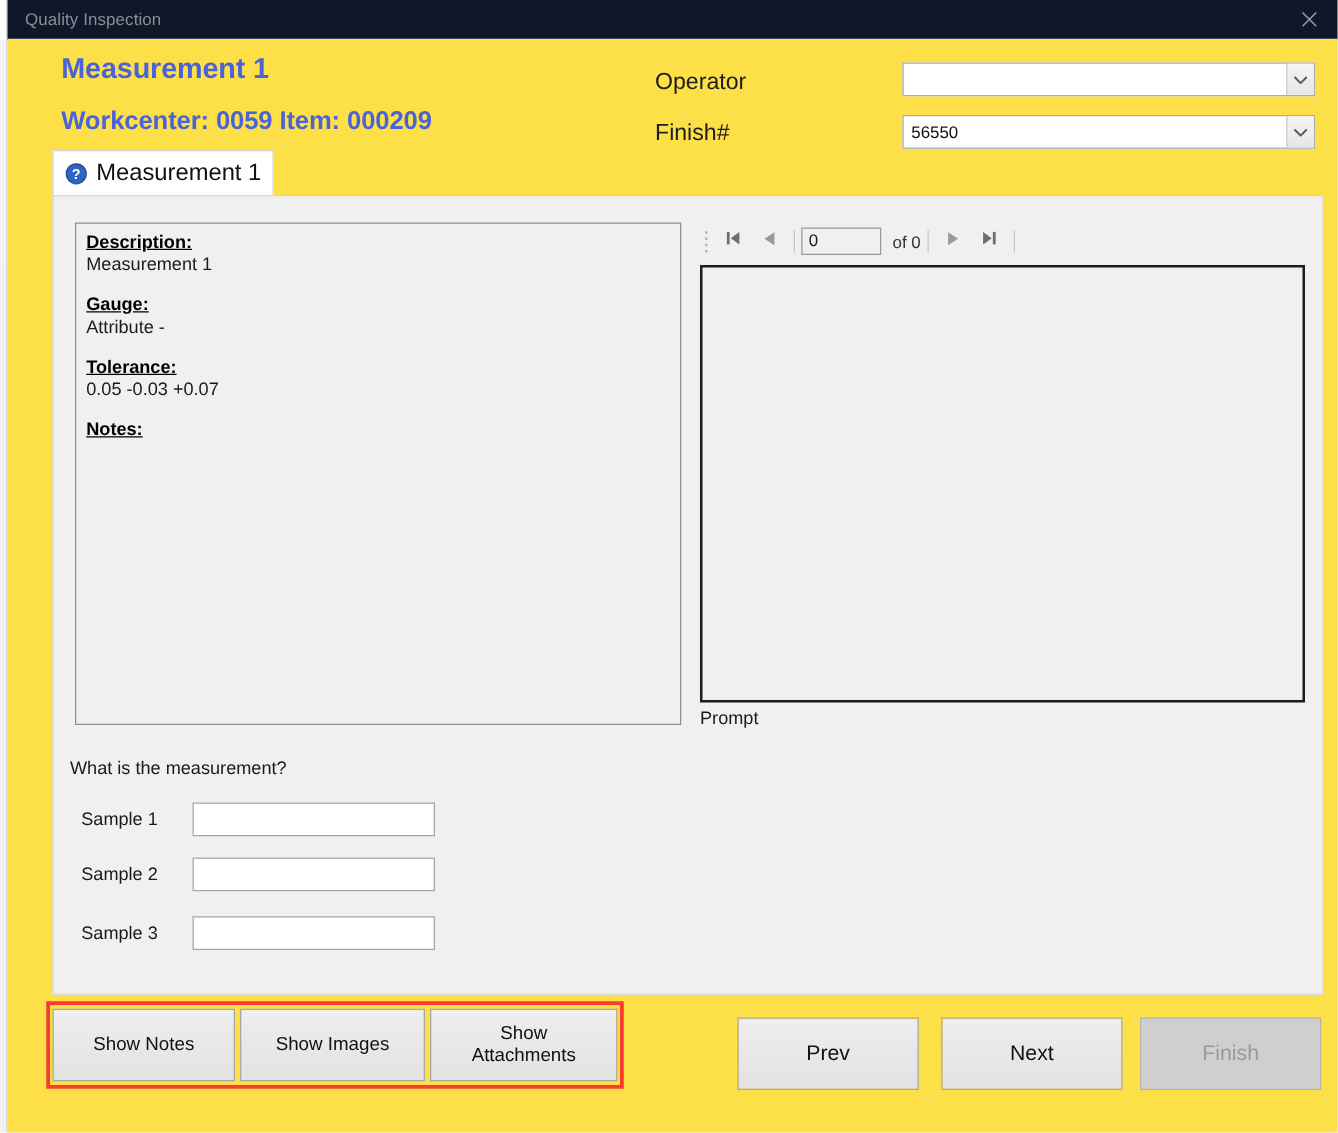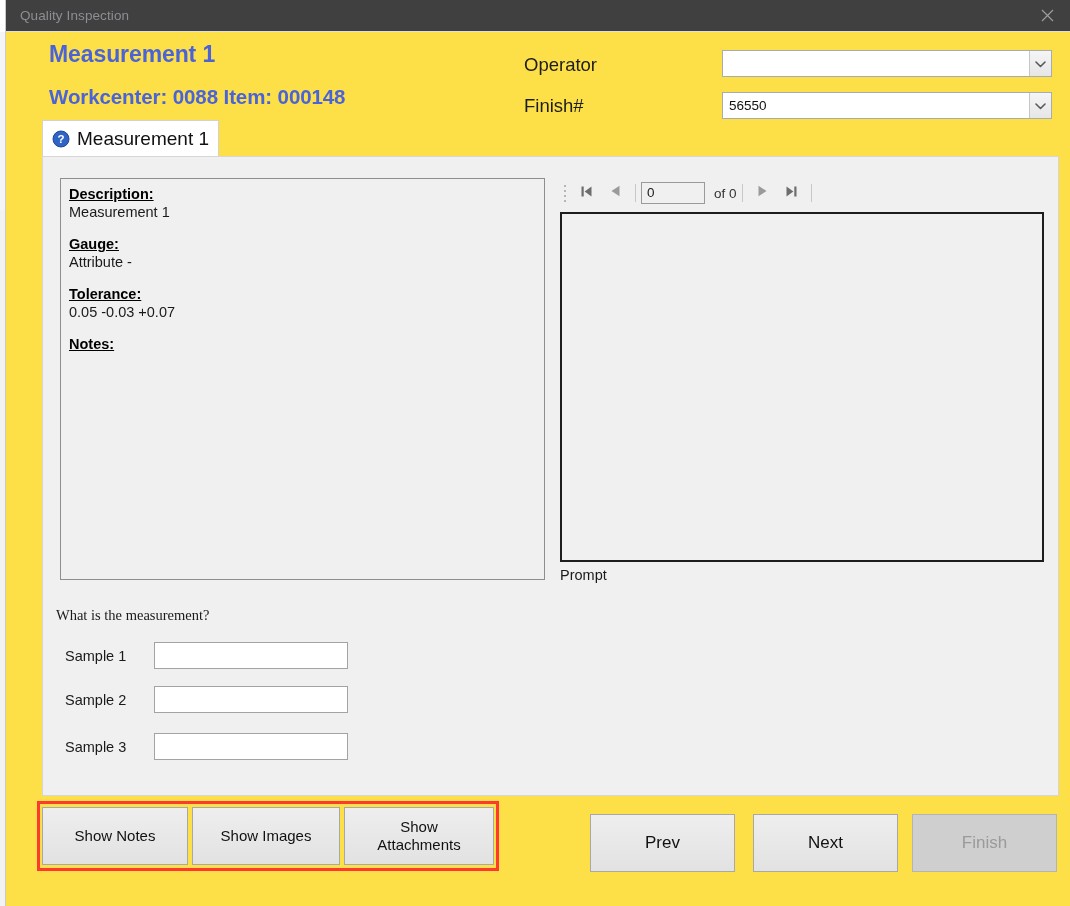--- a/index.html
+++ b/index.html
@@ -33,21 +33,21 @@
     height: 906px;
     background: #f0f0f0;
     box-sizing: border-box;
   }
 
   
   #titlebar {
     position: absolute;
     left: 0; top: 0;
     width: 1064px; height: 32px;
-    background: #404040;
+    background: #0f172a;
     border-bottom: 1px solid #dededd;
     box-sizing: border-box;
   }
   #title-text {
     position: absolute;
     left: 14px; top: 8px;
     font-size: 13.5px;
     color: #8d8d93;
     letter-spacing: .1px;
     white-space: nowrap;
@@ -236,21 +236,20 @@
     white-space: nowrap;
   }
 
   
   #question-label {
     position: absolute;
     left: 13px; top: 450px;
     font-size: 14.5px;
     color: #1a1a1a;
     white-space: nowrap;
-    font-family: Liberation Serif, serif;
   }
   .sample-label {
     position: absolute;
     left: 22px;
     font-size: 14.5px;
     color: #1a1a1a;
     white-space: nowrap;
   }
   .sample-input {
     position: absolute;
@@ -316,21 +315,21 @@
         <svg width="13" height="13" viewBox="0 0 13 13" aria-hidden="true">
           <path d="M1 1 L12 12 M12 1 L1 12" stroke="#9c9c9c" stroke-width="1.2" fill="none"></path>
         </svg>
       </span>
     </div>
   </div>
 
   <div id="form-body">
 
     <div class="hdr" id="hdr-measurement">Measurement 1</div>
-    <div class="hdr" id="hdr-workcenter">Workcenter: 0088 Item: 000148</div>
+    <div class="hdr" id="hdr-workcenter">Workcenter: 0059 Item: 000209</div>
 
     <div class="fld-label" id="lbl-operator">Operator</div>
     <div class="combo" id="combo-operator">
       <div class="val"></div>
       <div class="arrow">
         <svg width="11" height="8" viewBox="0 0 11 8" aria-hidden="true">
           <path d="M1 2 L5.5 6.5 L10 2" stroke="#5a5a5a" stroke-width="1.6" fill="none" stroke-linecap="round" stroke-linejoin="round"></path>
         </svg>
       </div>
     </div>

